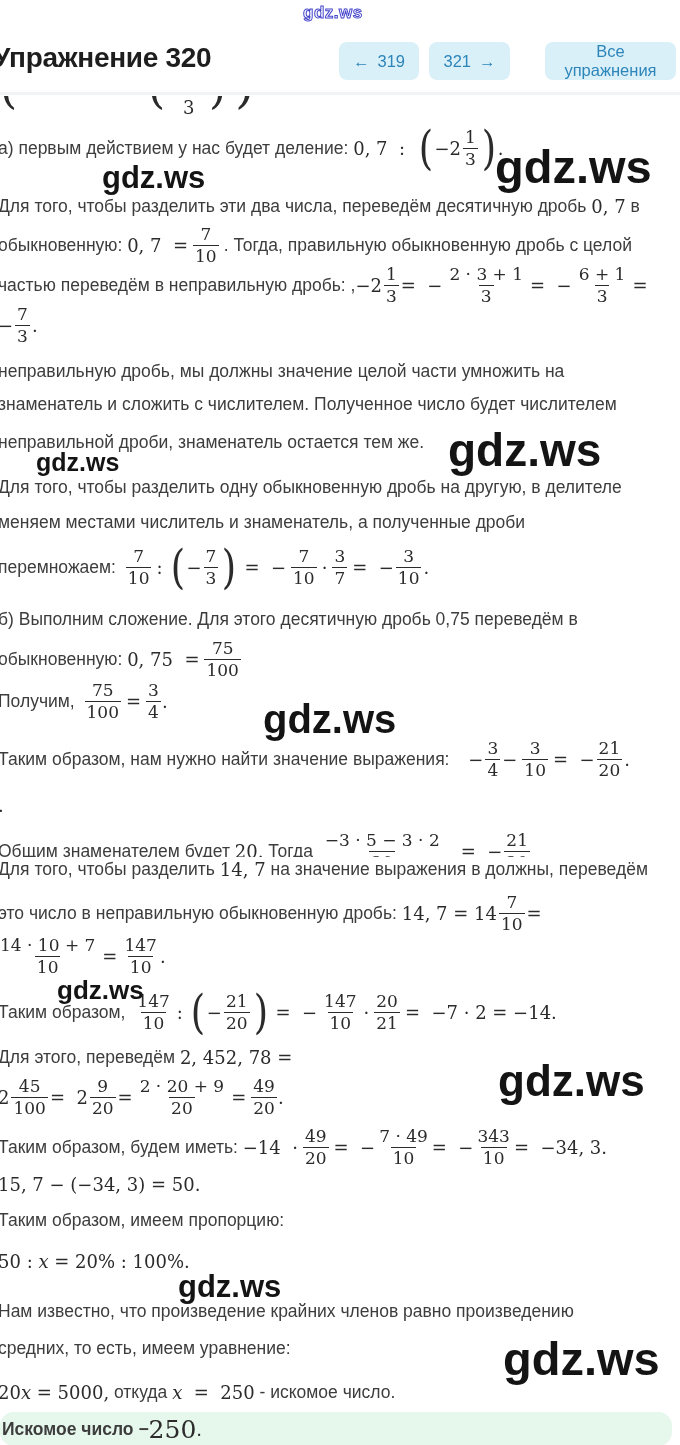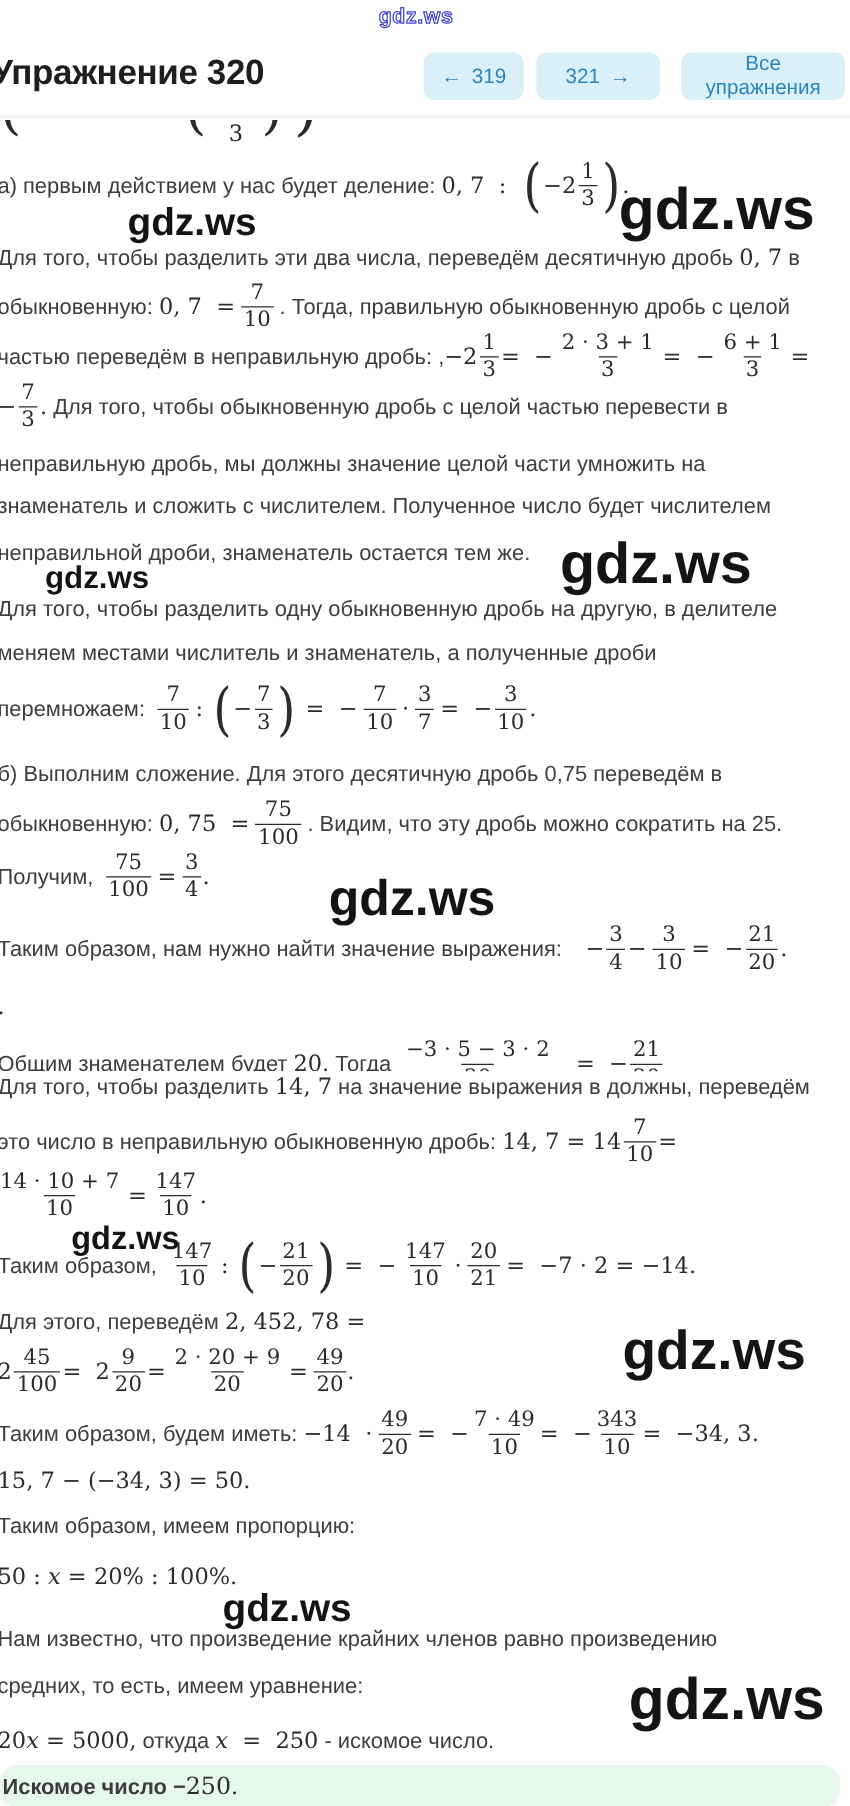--- a/index.html
+++ b/index.html
@@ -30,21 +30,21 @@
 </head>
 <body>
 
 <div class="wm wm-outline" style="left:303px;top:3px;font-size:17px;">gdz.ws</div>
 
 <div class="title" style="left:-7px;top:42px;">Упражнение 320</div>
 <button class="btn" style="left:339px;top:42px;width:80px;">
   <span>←</span>
   <span>319</span>
 </button>
-<button class="btn" style="left:429px;top:42px;width:99px;">
+<button class="btn" style="left:429px;top:42px;width:81px;">
   <span>321</span>
   <span>→</span>
 </button>
 <button class="btn" style="left:519px;top:42px;width:131px;margin-left:26px;">
   <span>Все упражнения</span>
 </button>
 
 <div class="divider" style="top:92px;"></div>
 
 <div class="cutwrap" style="left:0;top:96px;width:300px;height:22px;">
@@ -75,21 +75,21 @@
 
 <div class="line" style="left:-2px;top:221px;height:48px;">
   <span class="t">обыкновенную: </span><span class="m">0, 7  =</span><span class="fr"><span class="num">7</span><span class="den">10</span></span><span class="t">. Тогда, правильную обыкновенную дробь с целой</span>
 </div>
 
 <div class="line" style="left:-2px;top:258px;height:54px;">
   <span class="t">частью переведём в неправильную дробь: ,</span><span class="m">−2</span><span class="fr" style="margin:0 2px;"><span class="num">1</span><span class="den">3</span></span><span class="m">=  −</span><span class="fr"><span class="num">2 · 3 + 1</span><span class="den">3</span></span><span class="m">=  −</span><span class="fr"><span class="num">6 + 1</span><span class="den">3</span></span><span class="m">=</span>
 </div>
 
 <div class="line" style="left:-2px;top:301px;height:48px;">
-  <span class="m">−</span><span class="fr" style="margin:0 2px;"><span class="num">7</span><span class="den">3</span></span><span class="m">.</span><span class="t"> Для того, чтобы обыкновенную дробь с целой частью перевести в</span>
+  <span class="m">−</span><span class="fr" style="margin:0 2px;"><span class="num">7</span><span class="den">3</span></span><span class="m">.</span>
 </div>
 
 <div class="line" style="left:-2px;top:361px;">
   <span class="t">неправильную дробь, мы должны значение целой части умножить на</span>
 </div>
 <div class="line" style="left:-2px;top:394px;">
   <span class="t">знаменатель и сложить с числителем. Полученное число будет числителем</span>
 </div>
 <div class="line" style="left:-2px;top:432px;">
   <span class="t">неправильной дроби, знаменатель остается тем же.</span>
@@ -103,21 +103,21 @@
 
 <div class="line" style="left:-2px;top:541px;height:52px;">
   <span class="t">перемножаем: </span><span class="fr"><span class="num">7</span><span class="den">10</span></span><span class="m">:</span><span class="bp" style="margin-left:6px;">(</span><span class="m">−</span><span class="fr" style="margin:0 2px;"><span class="num">7</span><span class="den">3</span></span><span class="bp">)</span><span class="m" style="margin-left:6px;">=  −</span><span class="fr"><span class="num">7</span><span class="den">10</span></span><span class="m">·</span><span class="fr"><span class="num">3</span><span class="den">7</span></span><span class="m">=  −</span><span class="fr" style="margin:0 2px;"><span class="num">3</span><span class="den">10</span></span><span class="m">.</span>
 </div>
 
 <div class="line" style="left:-2px;top:609px;">
   <span class="t">б) Выполним сложение. Для этого десятичную дробь 0,75 переведём в</span>
 </div>
 
 <div class="line" style="left:-2px;top:634px;height:50px;">
-  <span class="t">обыкновенную: </span><span class="m">0, 75  =</span><span class="fr"><span class="num">75</span><span class="den">100</span></span><span class="t">. Видим, что эту дробь можно сократить на 25.</span>
+  <span class="t">обыкновенную: </span><span class="m">0, 75  =</span><span class="fr"><span class="num">75</span><span class="den">100</span></span>
 </div>
 
 <div class="line" style="left:-2px;top:676px;height:50px;">
   <span class="t">Получим, </span><span class="fr"><span class="num">75</span><span class="den">100</span></span><span class="m">=</span><span class="fr"><span class="num">3</span><span class="den">4</span></span><span class="m" style="margin-left:-4px;">.</span>
 </div>
 
 <div class="line" style="left:-2px;top:734px;height:50px;">
   <span class="t">Таким образом, нам нужно найти значение выражения: </span><span class="m" style="margin-left:14px;">−</span><span class="fr" style="margin:0 2px;"><span class="num">3</span><span class="den">4</span></span><span class="m">−</span><span class="fr"><span class="num">3</span><span class="den">10</span></span><span class="m">=  −</span><span class="fr" style="margin:0 2px;"><span class="num">21</span><span class="den">20</span></span><span class="m">.</span>
 </div>
 
@@ -177,15 +177,15 @@
 <div class="line" style="left:-2px;top:1338px;">
   <span class="t">средних, то есть, имеем уравнение:</span>
 </div>
 
 <div class="line" style="left:-2px;top:1382px;">
   <span class="m">20</span><span class="mi">x</span><span class="m"> = 5000,</span><span class="t"> откуда </span><span class="mi">x</span><span class="m">  =  250</span><span class="t"> - искомое число.</span>
 </div>
 
 <div class="answer" style="left:0;top:1412px;width:672px;height:34px;border-radius:14px;">
   <span class="t" style="font-weight:700;margin-left:2px;">Искомое число − </span>
-    <span class="m" style="font-size:19px;">250</span>
+    <span class="m" style="font-size:25px;">250</span>
     <span class="m">.</span>
 </div>
 
 </body></html>

